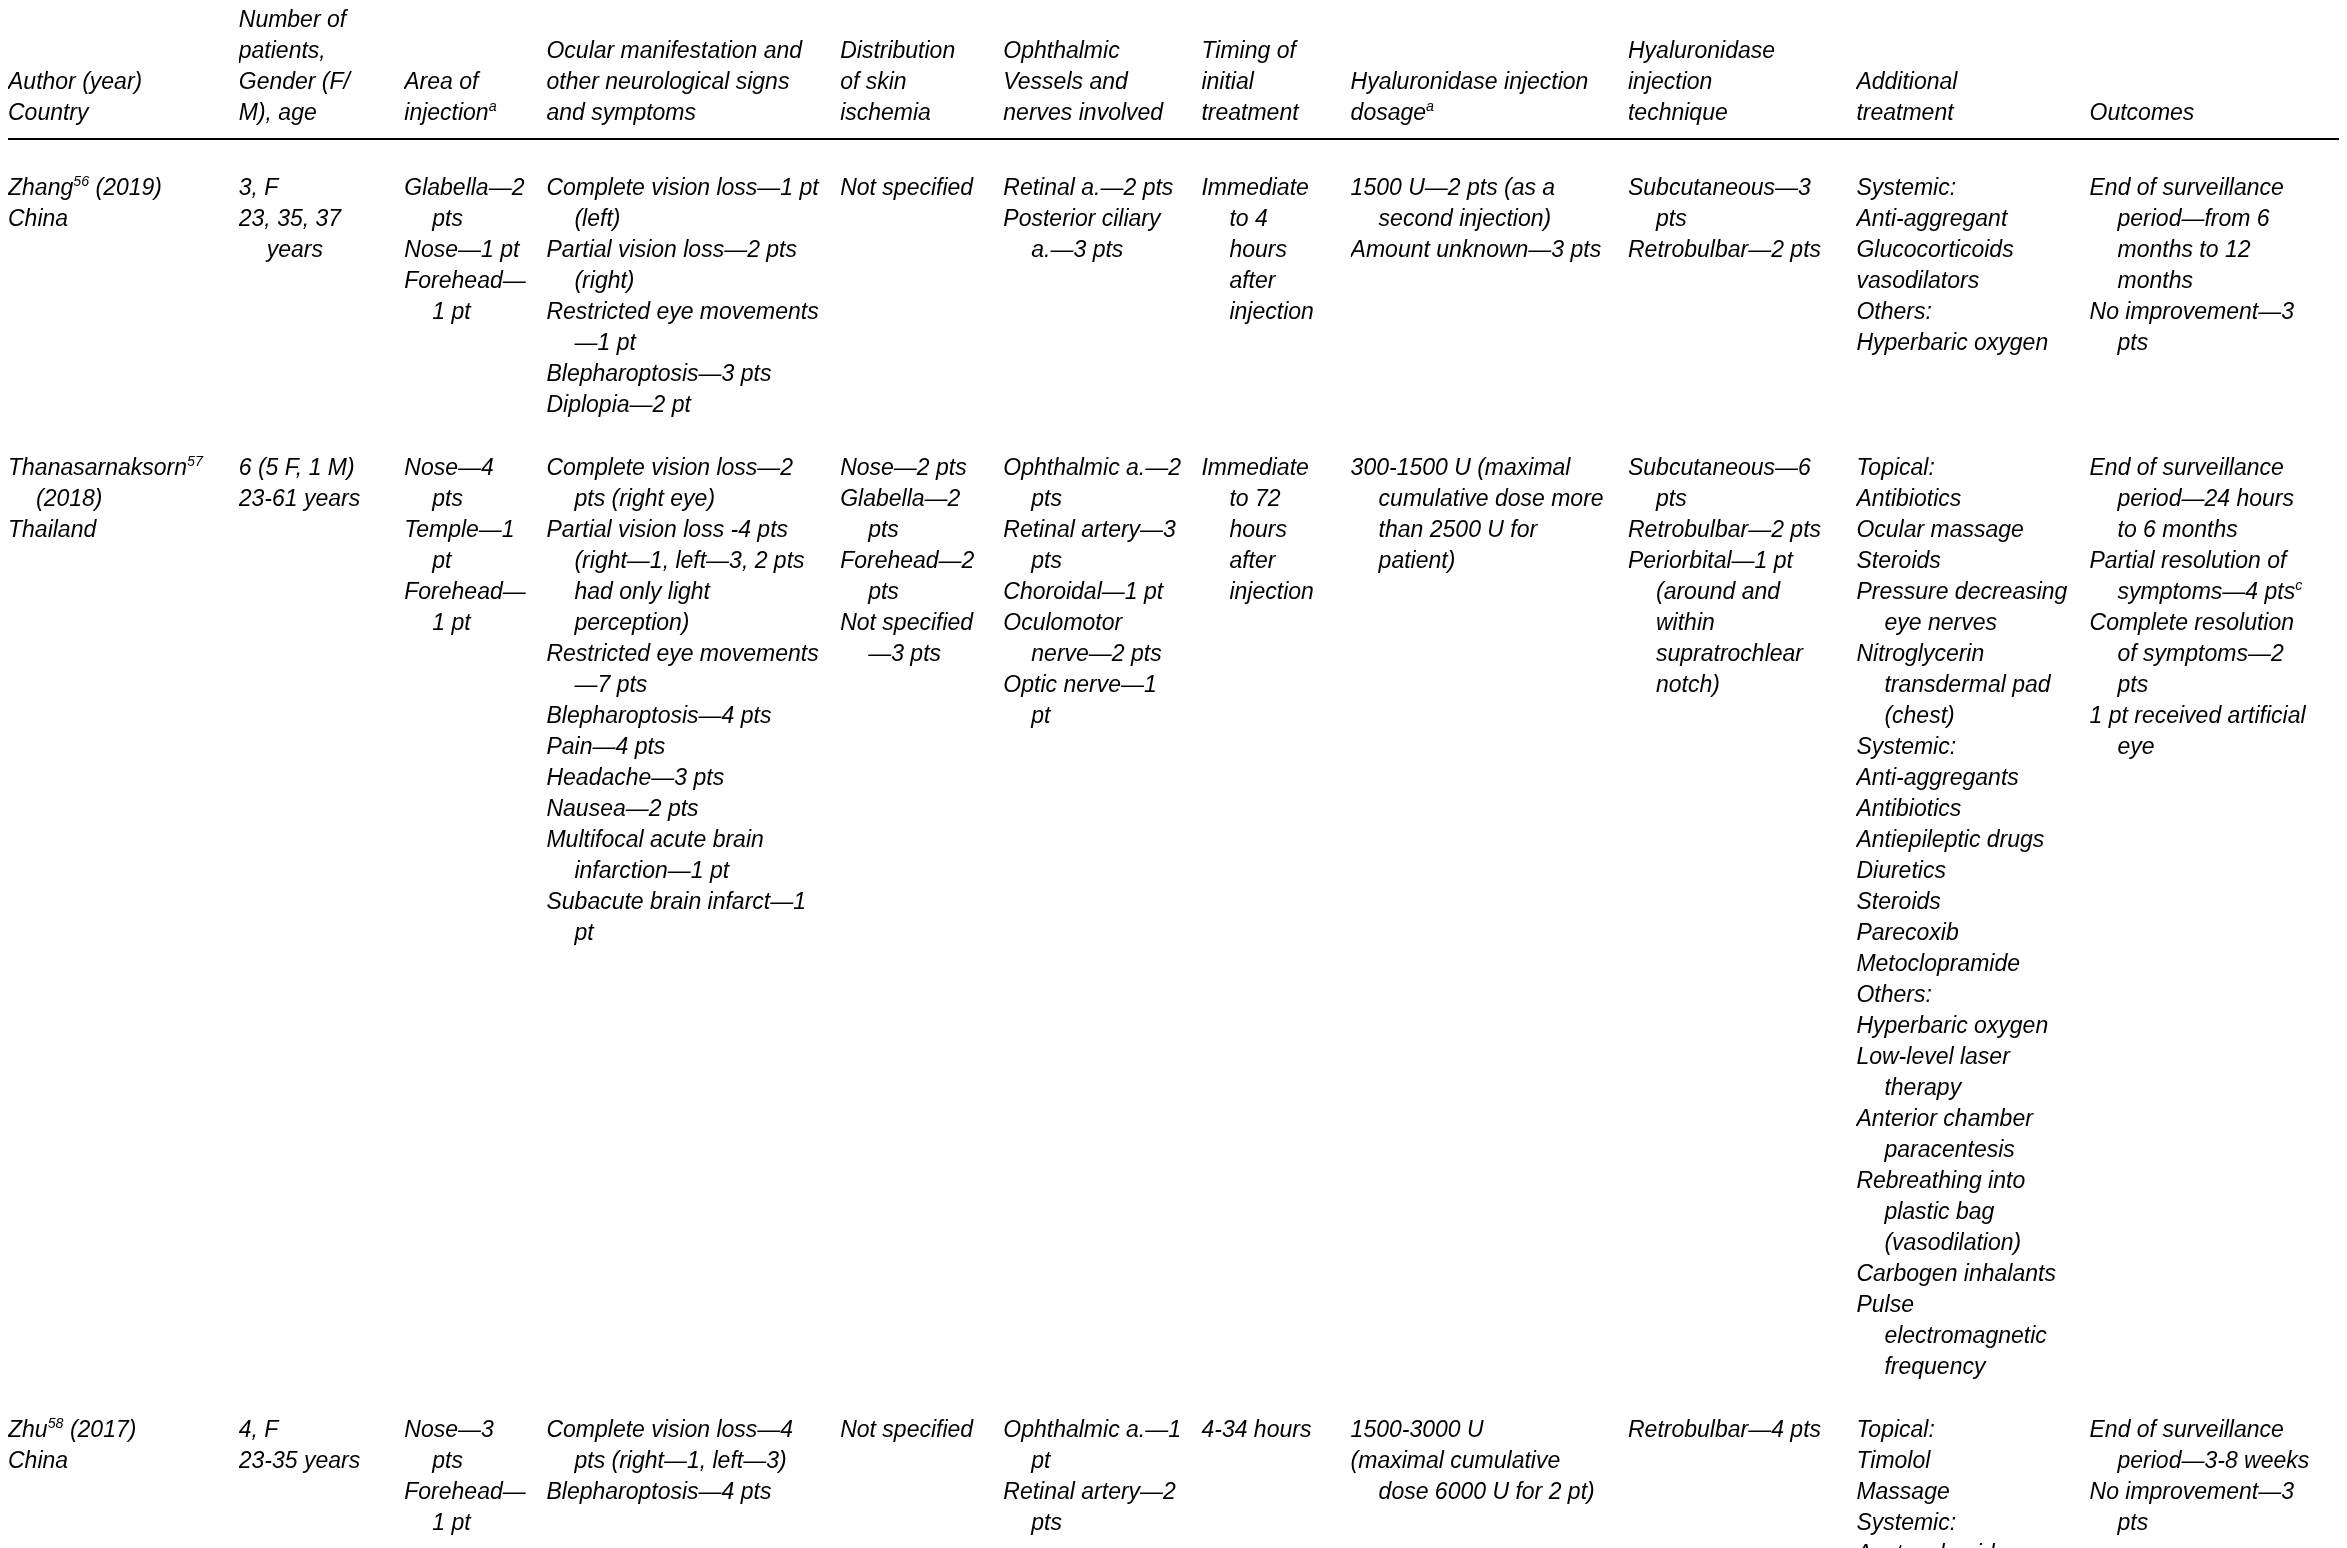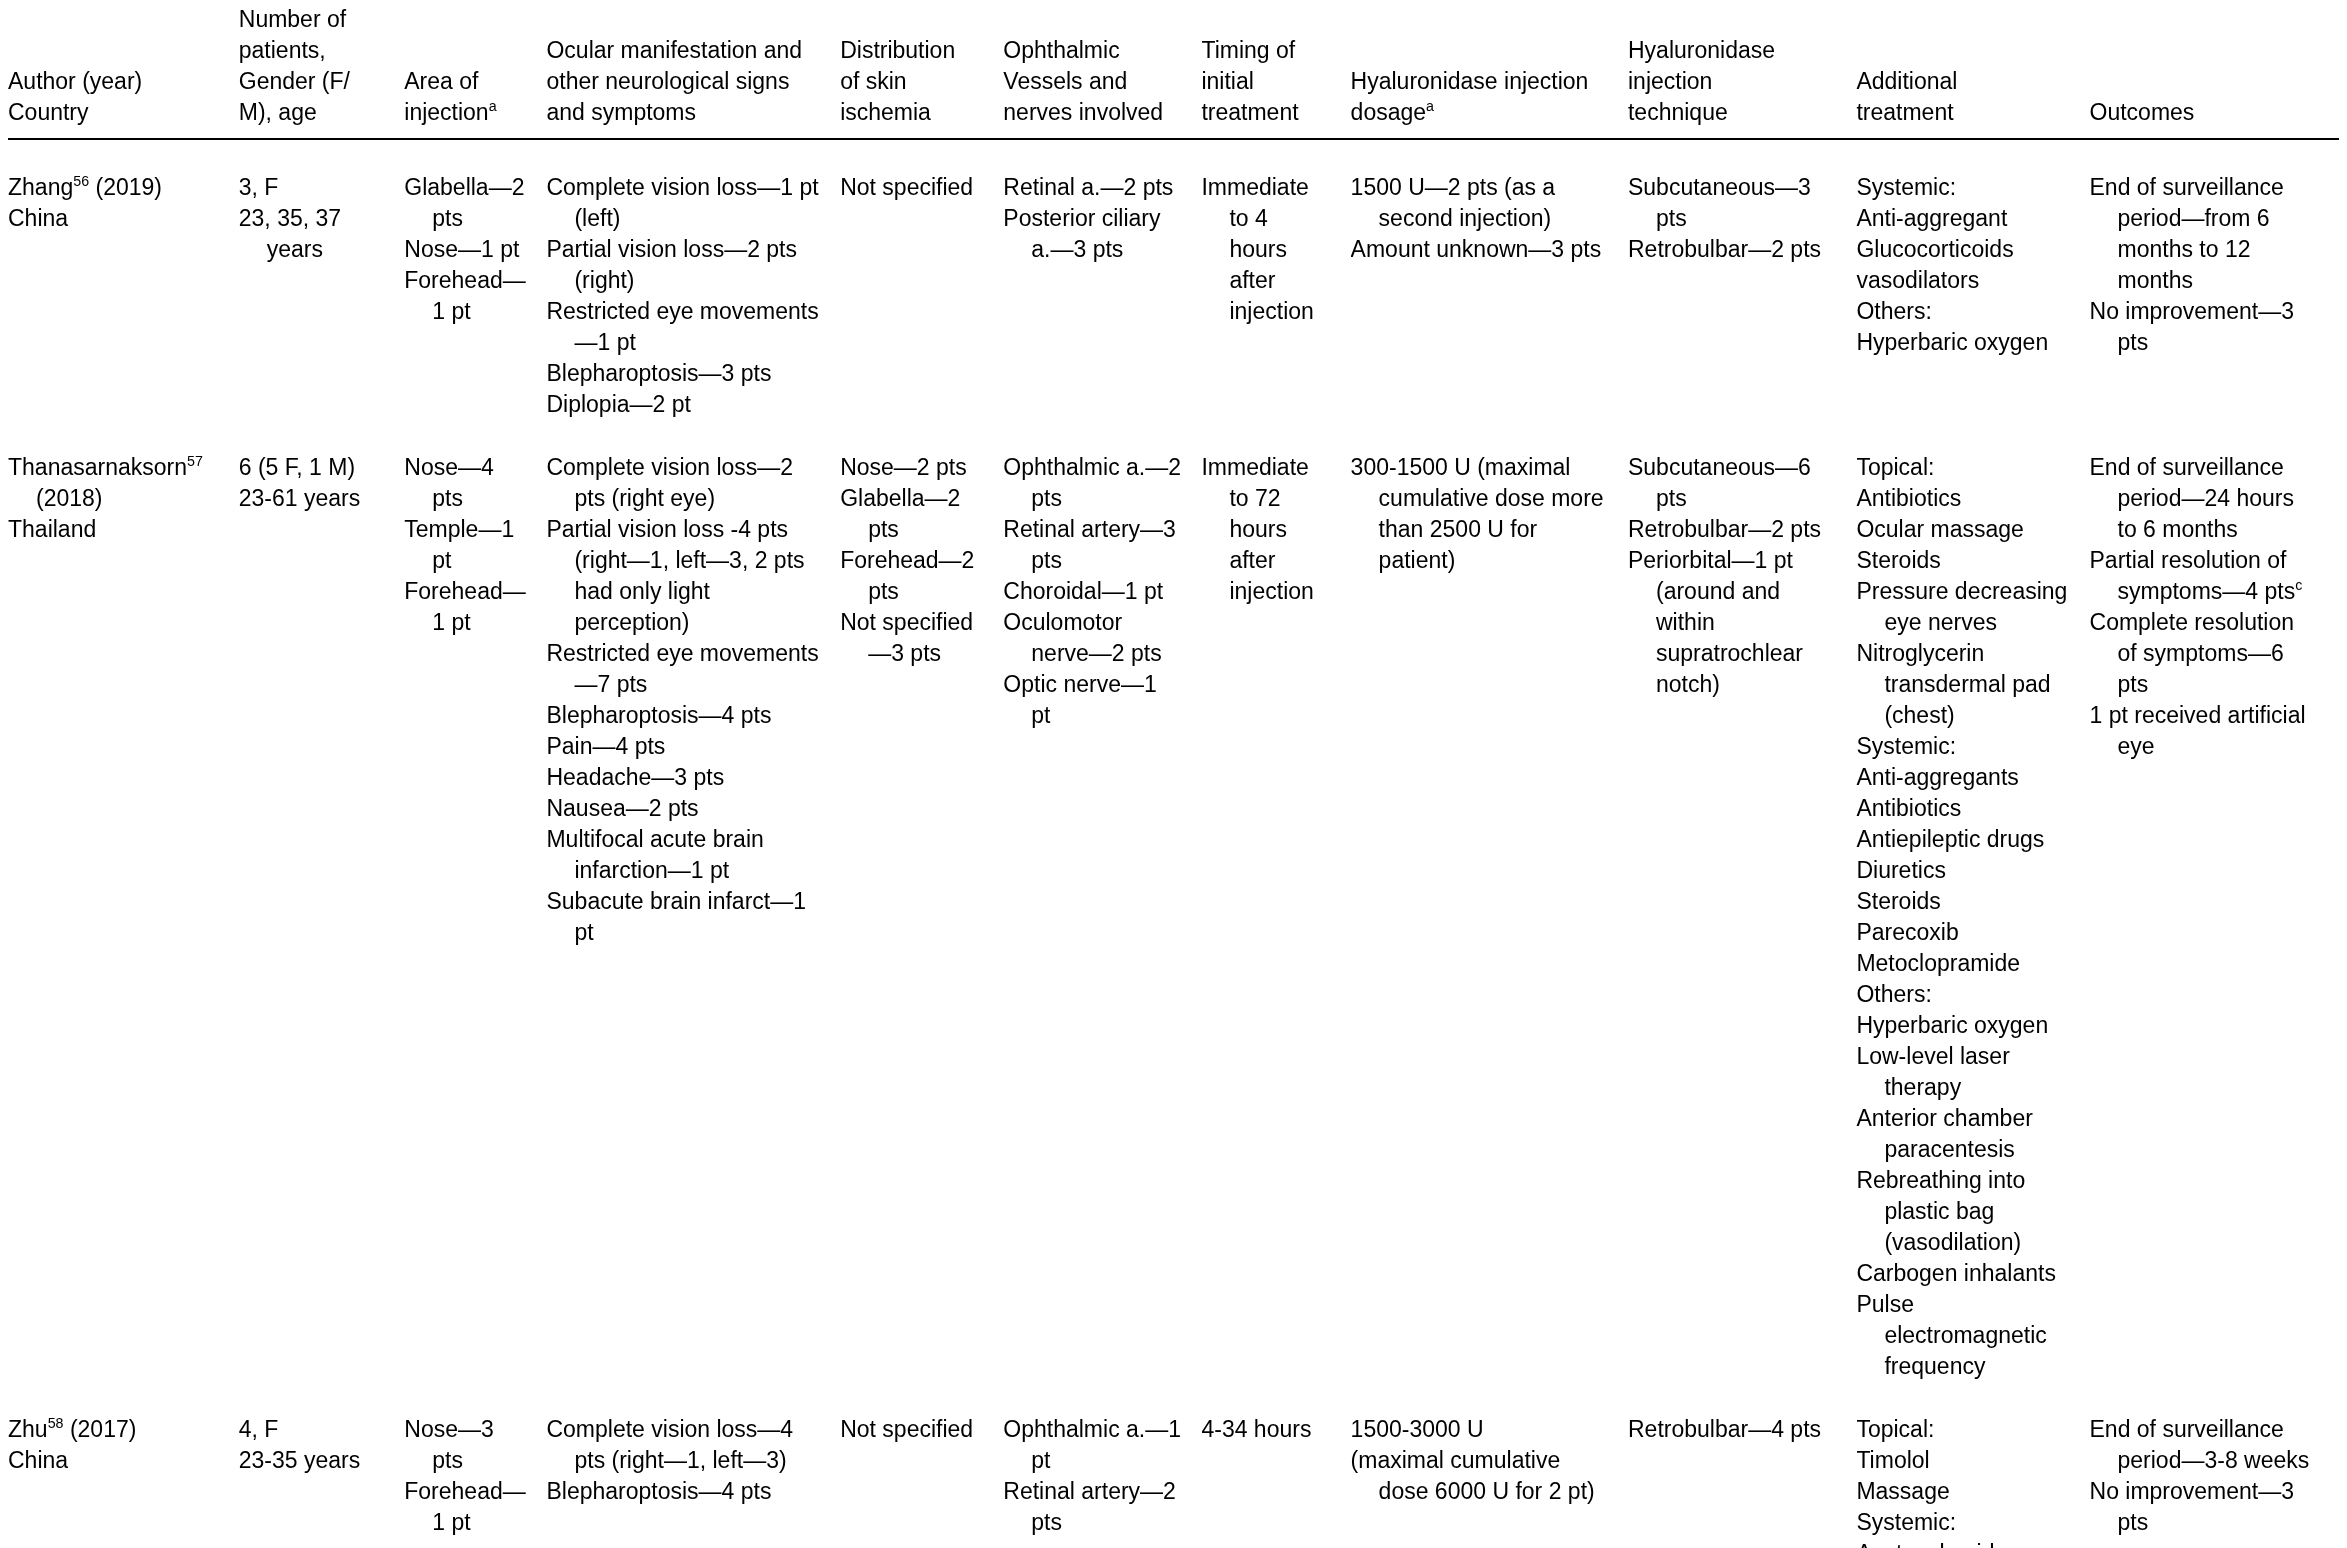--- a/index.html
+++ b/index.html
@@ -20,20 +20,21 @@
     border-collapse: collapse;
     table-layout: fixed;
     width: 2331px;
     margin: 4px 0 0 8px;
   }
   th, td {
     text-align: left;
     font-weight: 400;
     padding: 0 20px 0 0;
     overflow: hidden;
+    font-style: italic;
   }
   thead th {
     vertical-align: bottom;
     border-bottom: 2px solid #000000;
     padding-bottom: 10px;
   }
   tbody td {
     vertical-align: top;
     padding-top: 32px;
   }
@@ -244,21 +245,21 @@
           <div class="item">Hyperbaric oxygen</div>
           <div class="item">Low-level laser therapy</div>
           <div class="item">Anterior chamber paracentesis</div>
           <div class="item">Rebreathing into plastic bag (vasodilation)</div>
           <div class="item">Carbogen inhalants</div>
           <div class="item">Pulse electromagnetic frequency</div>
         </td>
         <td>
           <div class="item">End of surveillance period—24 hours to 6 months</div>
           <div class="item">Partial resolution of symptoms—4 pts<sup>c</sup></div>
-          <div class="item">Complete resolution of symptoms—6 pts</div>
+          <div class="item">Complete resolution of symptoms—2 pts</div>
           <div class="item">1 pt received artificial eye</div>
         </td>
       </tr>
       <tr>
         <td>
           <div class="item">Zhu<sup>58</sup> (2017)</div>
           <div class="item">China</div>
         </td>
         <td>
           <div class="item">4, F</div>

